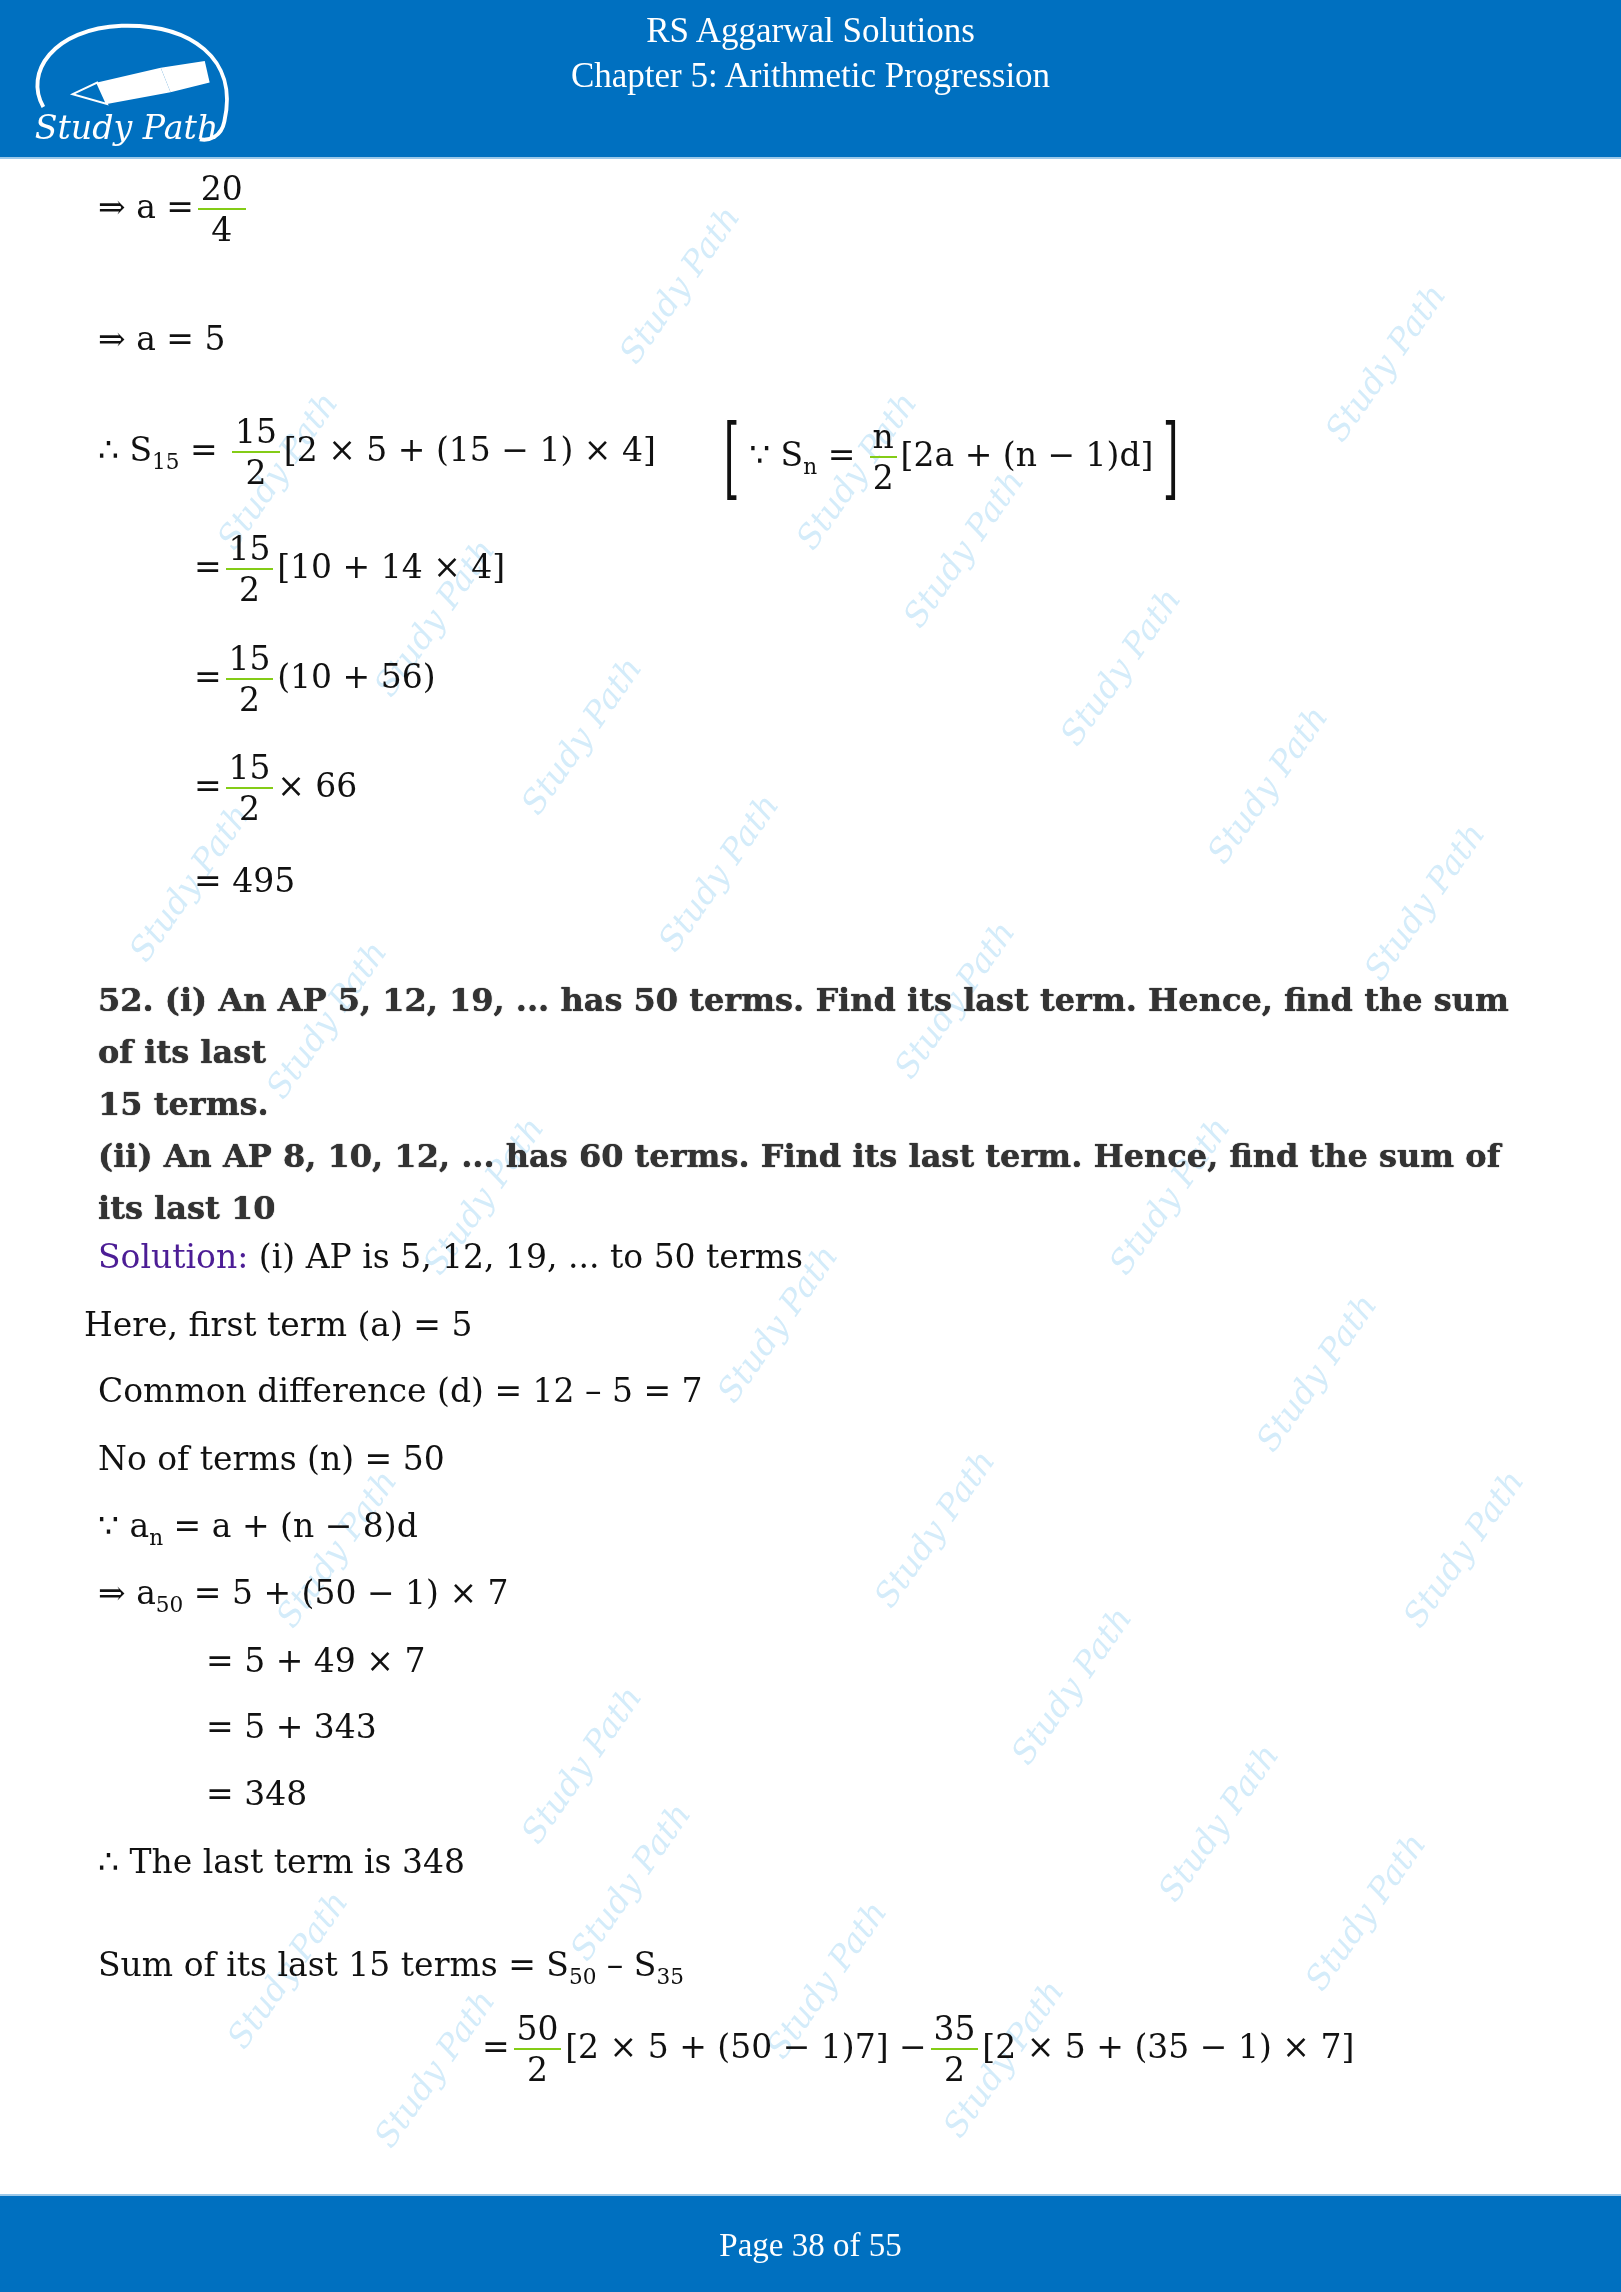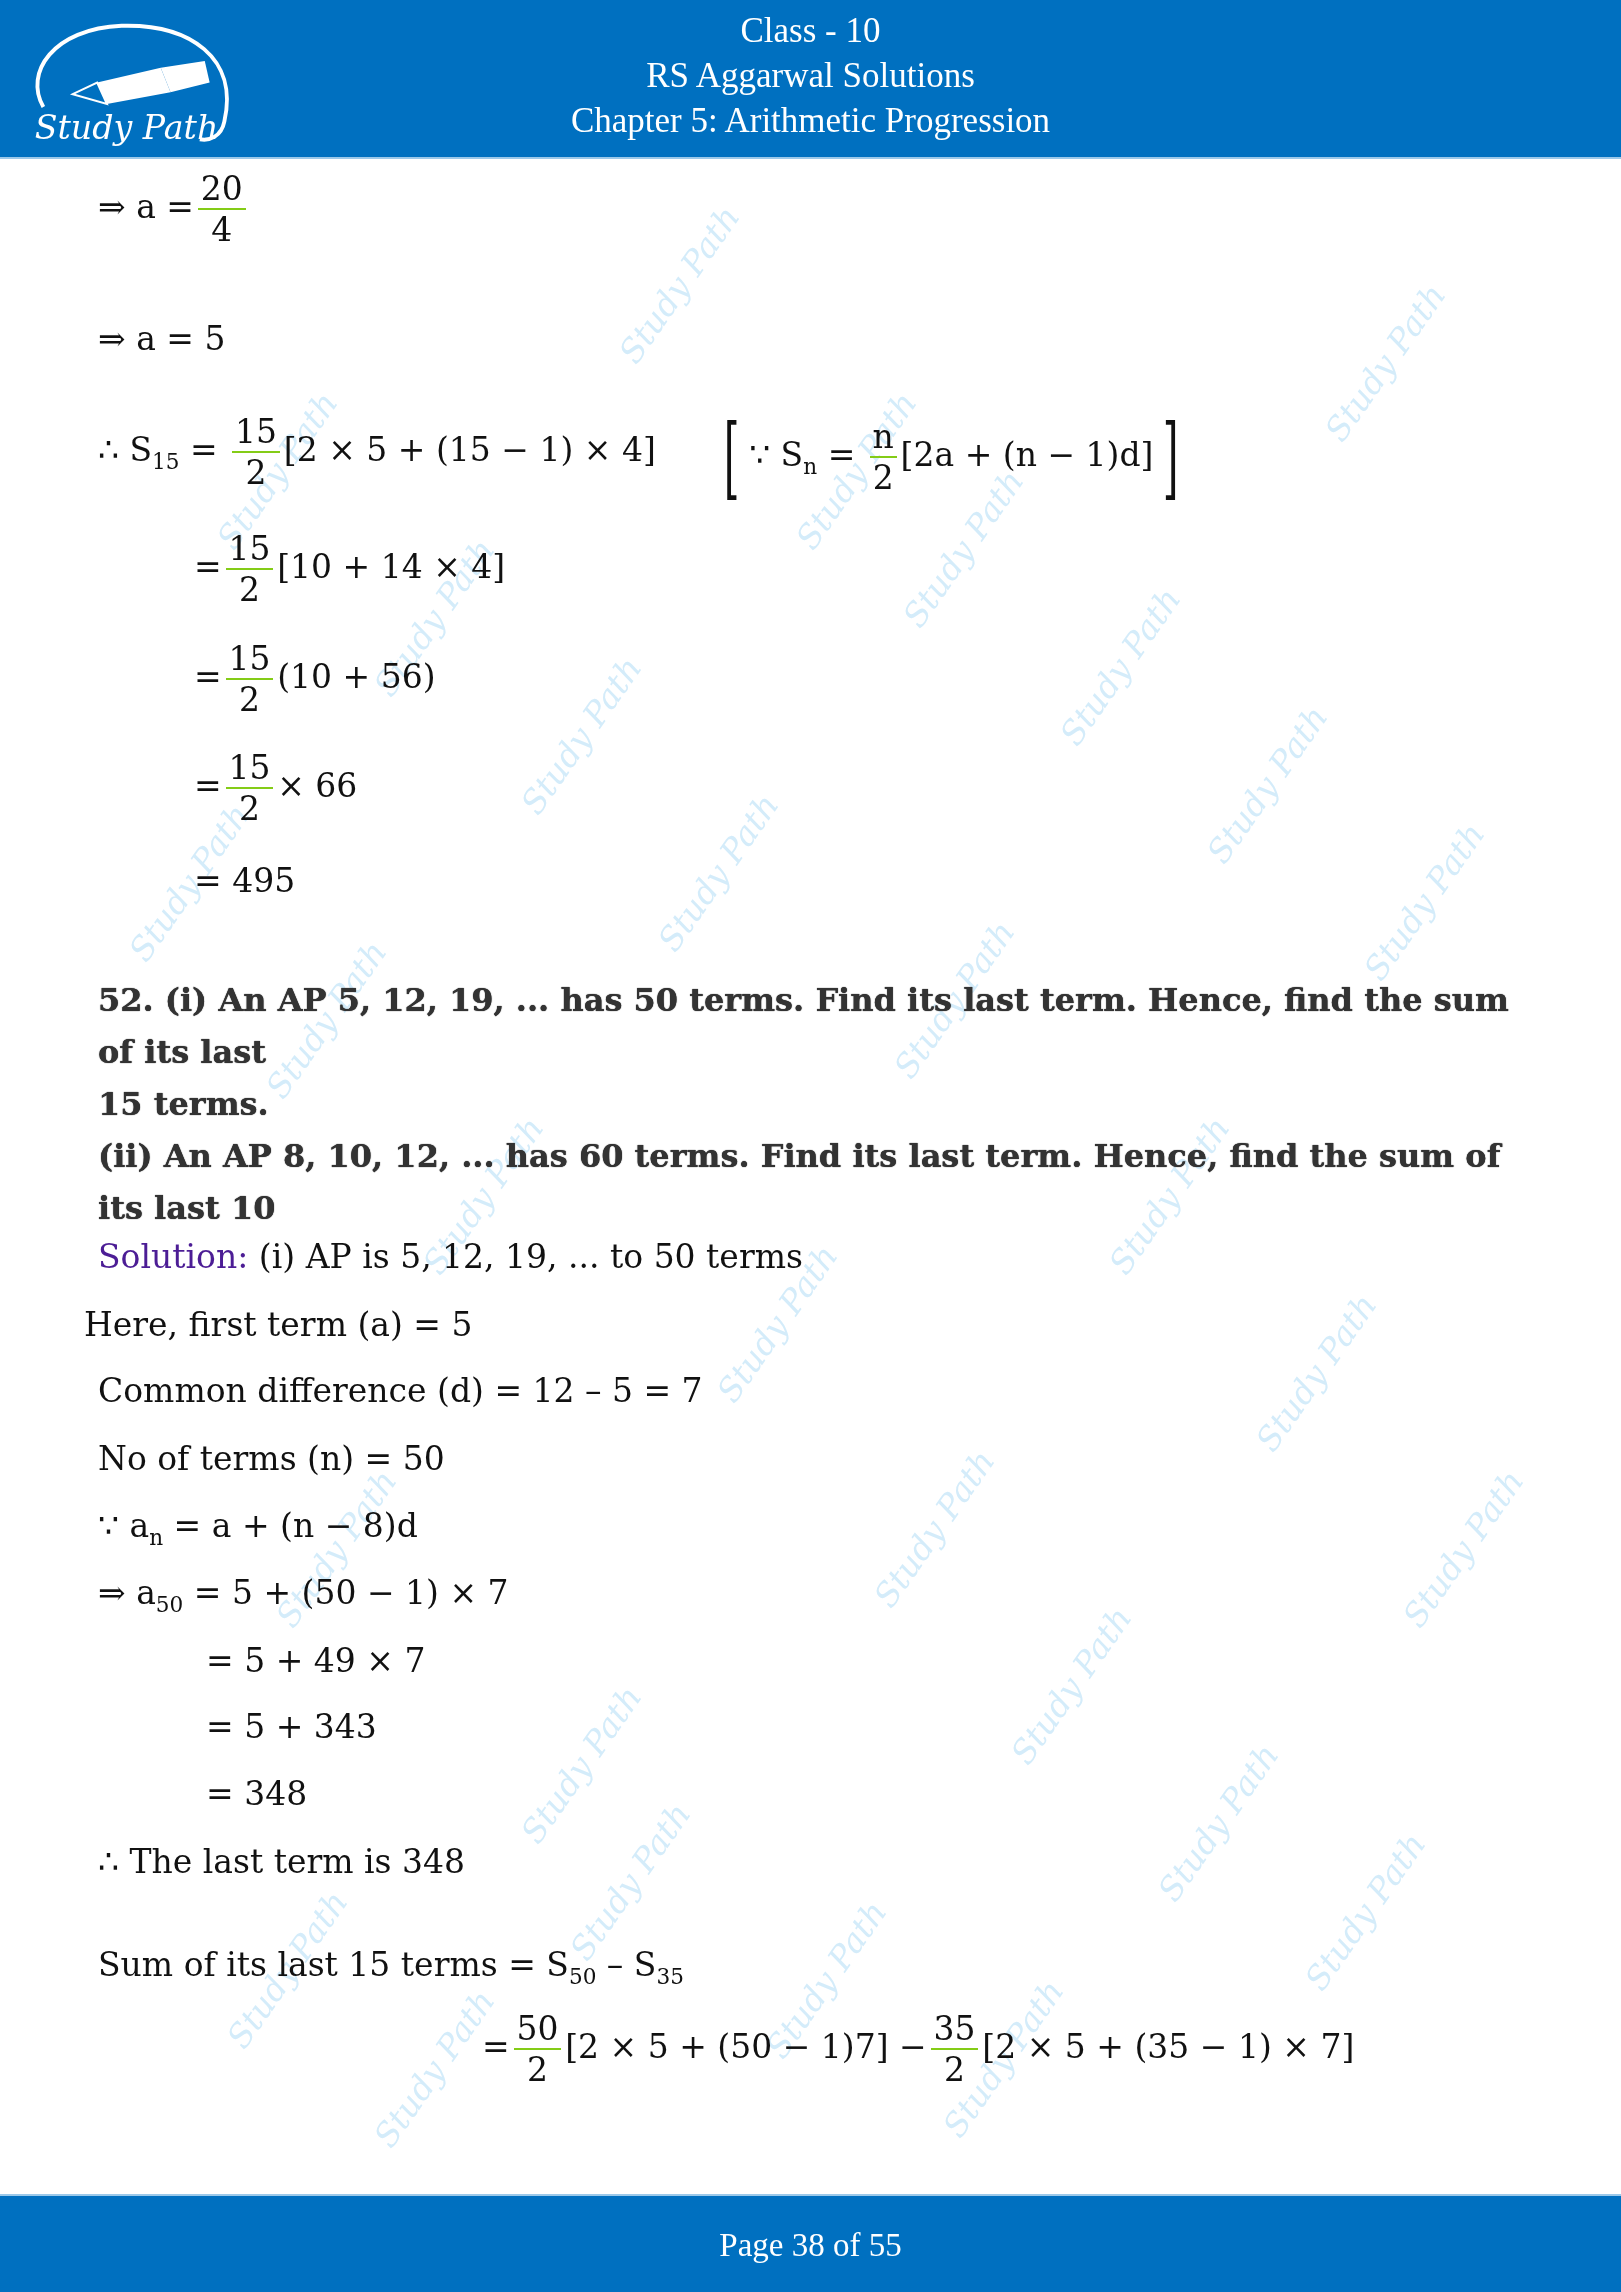--- a/index.html
+++ b/index.html
@@ -32,21 +32,20 @@
 
 <div class="header">
   <svg class="logo" viewBox="0 0 230 140">
     <path d="M30 95 C10 60 40 15 110 12 C180 10 230 45 215 110 C212 125 200 130 190 128" fill="none" stroke="#fff" stroke-width="4"></path>
     <path d="M60 82 L85 70 L150 55 L160 80 L95 92 Z" fill="#fff"></path>
     <path d="M150 55 L195 48 L200 70 L160 80 Z" fill="#fff"></path>
     <path d="M60 82 L85 70 L95 92 Z" fill="#0070C0" stroke="#fff" stroke-width="2"></path>
     <text x="115" y="128" fill="#fff" font-family="DejaVu Serif, serif" font-style="italic" font-size="34" text-anchor="middle">Study Path</text>
   </svg>
   <div class="titles">
-    <div>Class - 10</div>
     <div>RS Aggarwal Solutions</div>
     <div>Chapter 5: Arithmetic Progression</div>
   </div>
 </div>
 
 <div class="watermark" style="left:588px;top:265px;">Study Path</div>
 <div class="watermark" style="left:1294px;top:343px;">Study Path</div>
 <div class="watermark" style="left:186px;top:451px;">Study Path</div>
 <div class="watermark" style="left:765px;top:451px;">Study Path</div>
 <div class="watermark" style="left:872px;top:529px;">Study Path</div>

